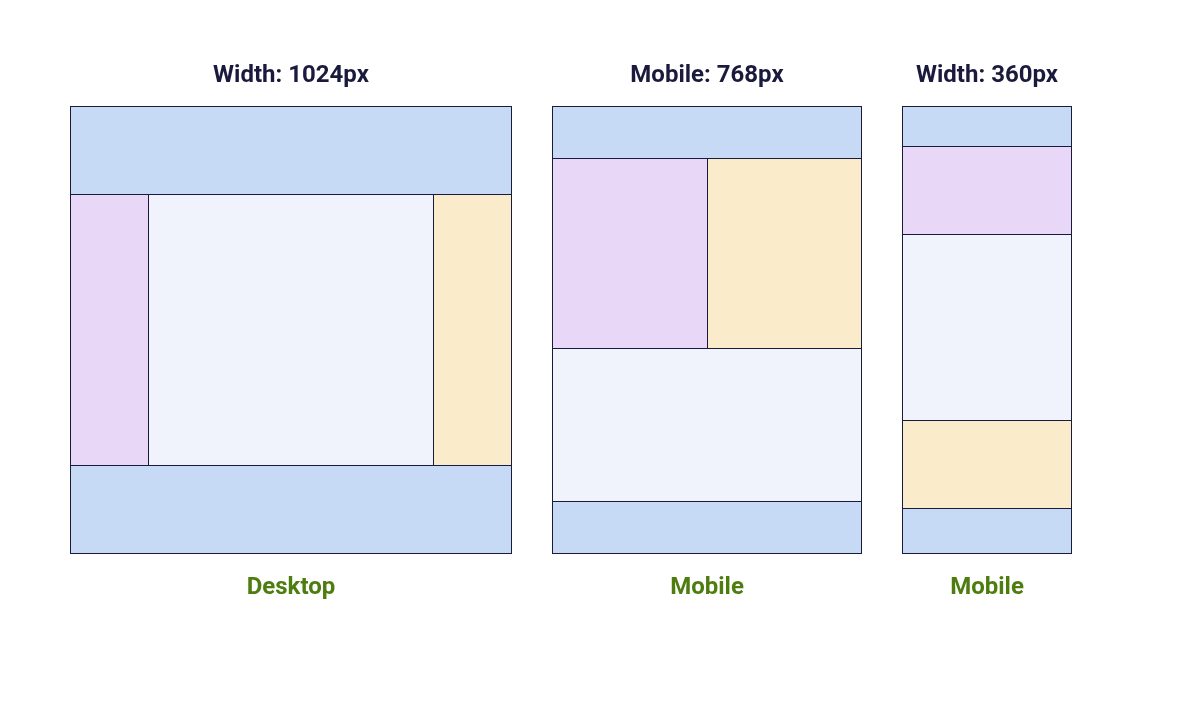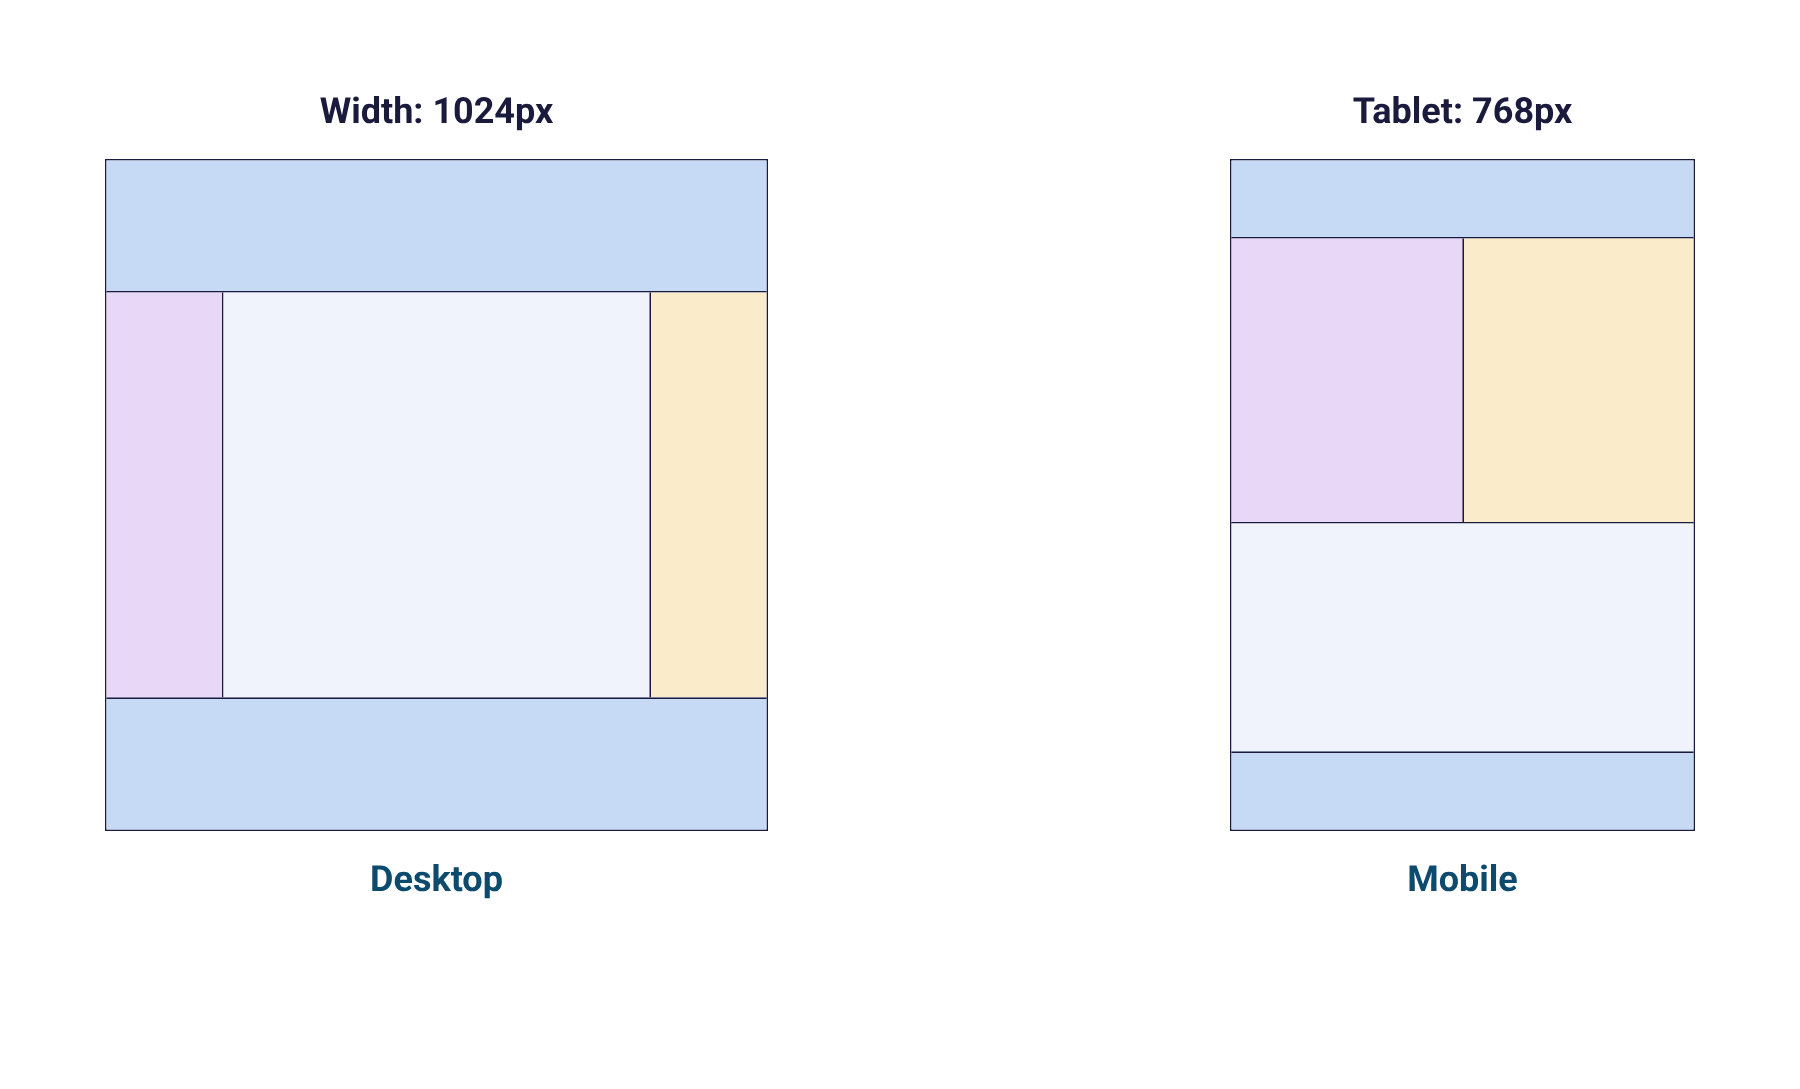--- a/index.html
+++ b/index.html
@@ -6,40 +6,40 @@
     body {
       font-family: -apple-system, BlinkMacSystemFont, 'Segoe UI', Roboto, Helvetica, Arial, sans-serif;
       background: #ffffff;
       width: 1200px;
       height: 726px;
       overflow: hidden;
     }
     .container {
       display: flex;
       align-items: flex-start;
-      justify-content: space-between;
+      justify-content: flex-start;
       gap: 40px;
       padding: 60px 70px 0 70px;
     }
     .col {
       display: flex;
       flex-direction: column;
       align-items: center;
     }
     .title {
       font-size: 24px;
       font-weight: 700;
       color: #1a1a3d;
       margin-bottom: 18px;
       white-space: nowrap;
     }
     .caption {
       font-size: 24px;
       font-weight: 700;
-      color: #0c4a6e;
+      color: #4d7c0f;
       margin-top: 18px;
     }
     .frame {
       border: 1px solid #1a1a3d;
       display: flex;
       flex-direction: column;
     }
     .cell { border: 0 solid #1a1a3d; }
     .c-blue   { background: #c6d9f5; }
     .c-purple { background: #e8d7f6; }
@@ -85,27 +85,38 @@
         <div class="cell c-purple side-l"></div>
         <div class="cell c-white main"></div>
         <div class="cell c-yellow side-r"></div>
       </div>
       <div class="cell c-blue ftr"></div>
     </div>
     <div class="caption">Desktop</div>
   </div>
 
   <div class="col tablet">
-    <div class="title">Tablet: 768px</div>
+    <div class="title">Mobile: 768px</div>
     <div class="frame">
       <div class="cell c-blue hdr"></div>
       <div class="toprow">
         <div class="cell c-purple tl"></div>
         <div class="cell c-yellow tr"></div>
       </div>
       <div class="cell c-white main"></div>
       <div class="cell c-blue ftr"></div>
     </div>
     <div class="caption">Mobile</div>
   </div>
 
+  <div class="col mobile">
+    <div class="title">Width: 360px</div>
+    <div class="frame">
+      <div class="cell c-blue hdr"></div>
+      <div class="cell c-purple r1"></div>
+      <div class="cell c-white main"></div>
+      <div class="cell c-yellow r3"></div>
+      <div class="cell c-blue ftr"></div>
+    </div>
+    <div class="caption">Mobile</div>
+  </div>
 
 </div>
 
 </body></html>

